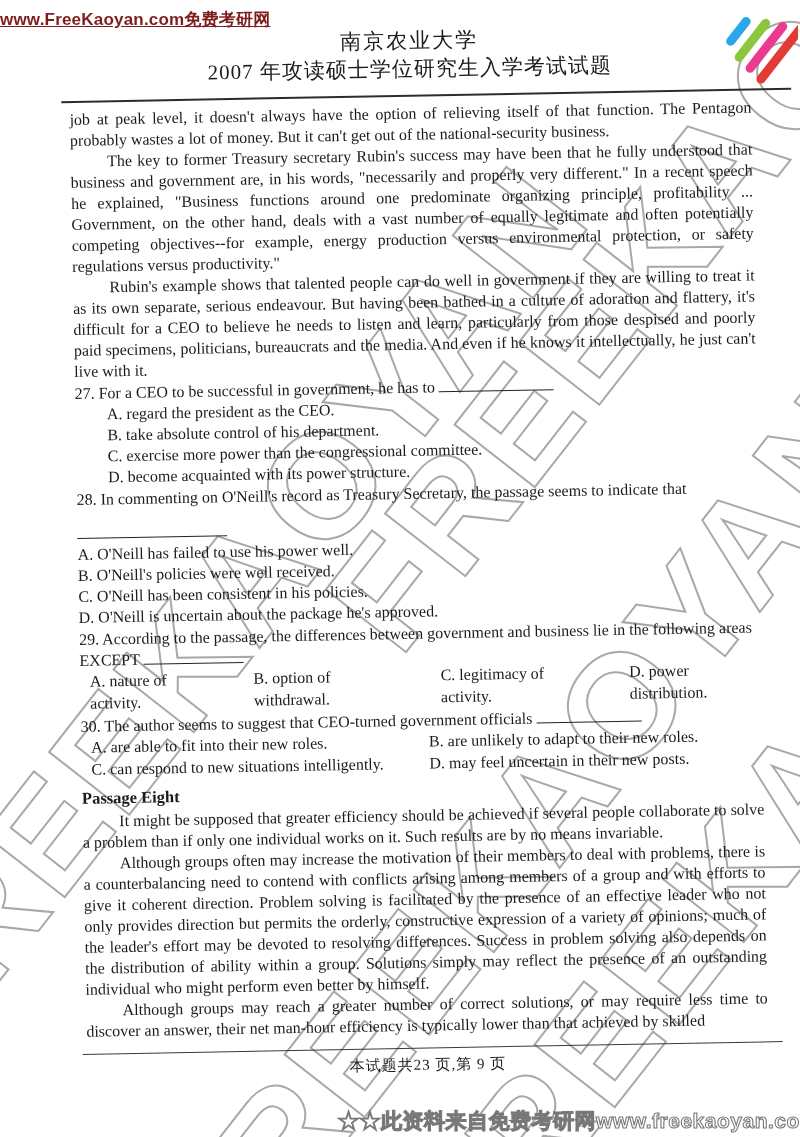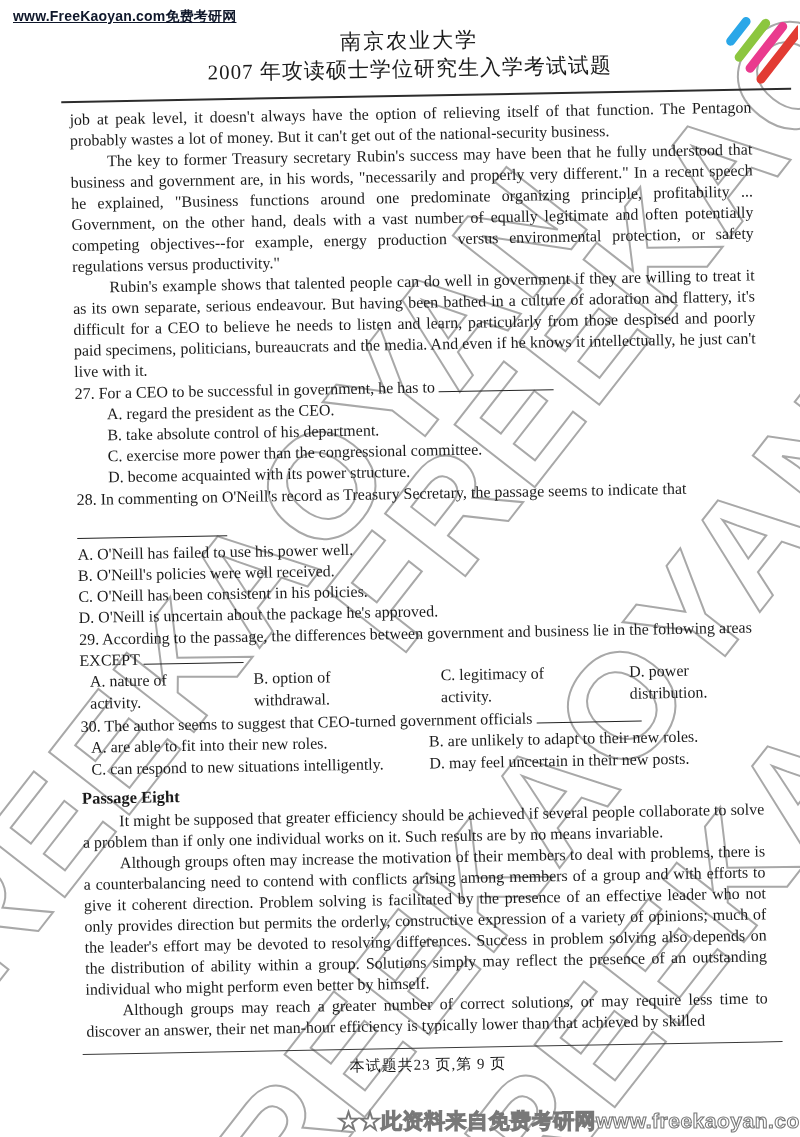--- a/index.html
+++ b/index.html
@@ -9,22 +9,22 @@
   }
   
   .wm{position:absolute;left:0;top:0;pointer-events:none;}
   .wm text{
     font-family:"Liberation Sans",sans-serif;font-weight:bold;font-size:148px;
     letter-spacing:6px;fill:none;stroke:#9a9a9a;stroke-width:2px;opacity:.85;
   }
   
   .site-link{
     position:absolute;left:0;top:8px;
-    font-family:"Liberation Sans",sans-serif;font-weight:bold;font-size:14px;
-    color:#0f172a;text-decoration:underline;letter-spacing:.2px;z-index:30;margin-left:13px;
+    font-family:"Liberation Sans",sans-serif;font-weight:bold;font-size:17px;
+    color:#7f1d1d;text-decoration:underline;letter-spacing:.2px;z-index:30;
   }
   
   .logo{position:absolute;right:2px;top:2px;z-index:30;}
   
   .scan{
     position:absolute;left:68px;top:34px;width:682px;
     transform:rotate(-1.05deg);transform-origin:0 0;
     font-size:16px;line-height:21px;z-index:10;
   }
   .t1{text-align:center;font-size:21px;line-height:26px;letter-spacing:2px;}

